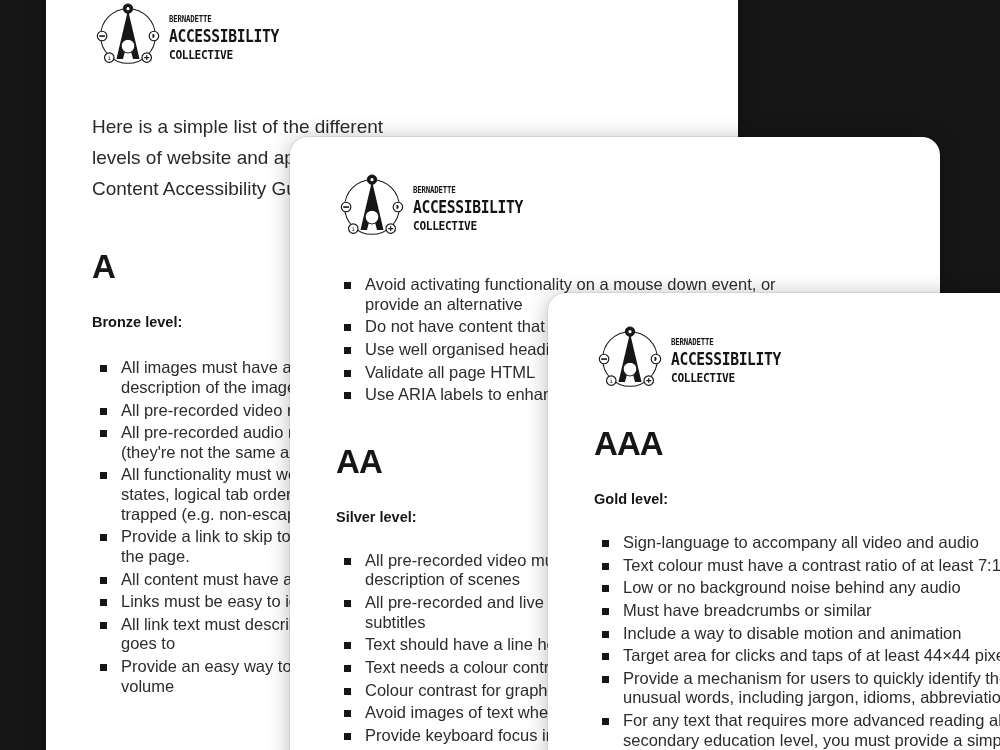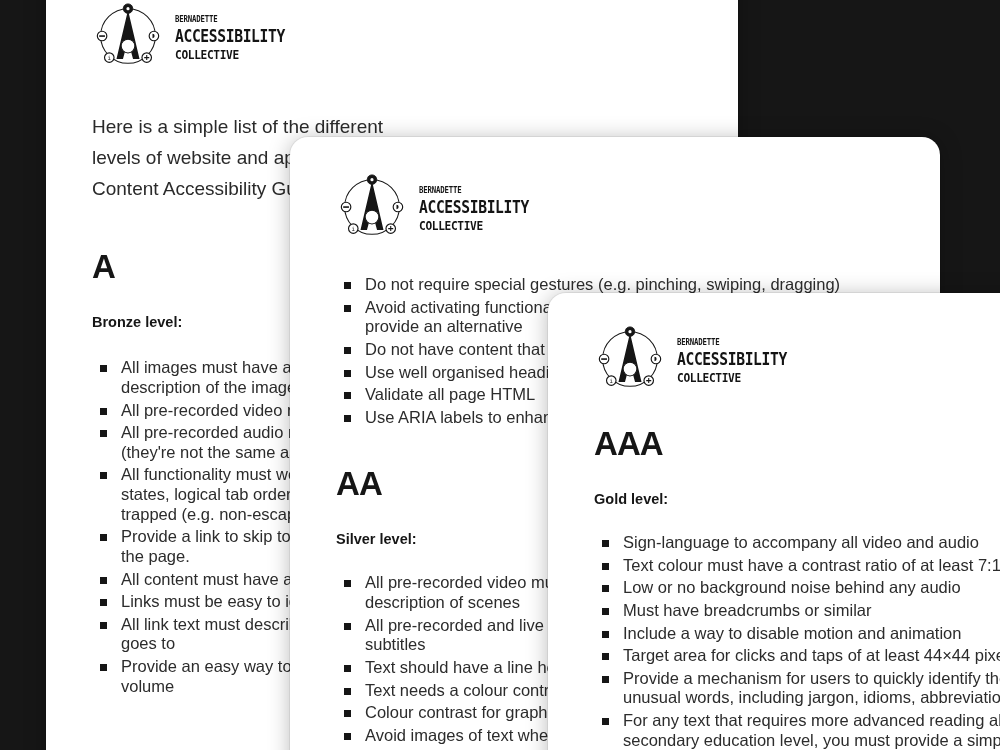--- a/index.html
+++ b/index.html
@@ -22,21 +22,21 @@
   
   #card-a   { left:46px;  top:-118px; width:692px; height:1180px; border-radius:18px; }
   
   #card-aa  { left:290px; top:137px;  width:650px; height:1000px; border-radius:18px; }
   
   #card-aaa { left:548px; top:293px;  width:620px; height:1000px; border-radius:18px; }
 
   .card-inner { padding:0 46px; }
 
   
-  .logo-row { display:flex; align-items:center; gap:11px; }
+  .logo-row { display:flex; align-items:center; gap:5px; }
   .logo-mark { flex:0 0 auto; }
   .logo-words { display:flex; flex-direction:column; line-height:1; }
   .logo-brand {
     font-family:"DejaVu Sans Mono", monospace;
     font-weight:bold;
     color:#141414;
     letter-spacing:-0.2px;
     transform:scaleX(0.92);
     transform-origin:left center;
   }
@@ -166,21 +166,20 @@
           </svg>
         </span>
         <span class="logo-words">
           <span class="logo-brand" style="font-size:8px;margin-bottom:4px;">BERNADETTE</span>
           <span class="logo-main" style="font-size:17px;margin-bottom:3px;">ACCESSIBILITY</span>
           <span class="logo-main" style="font-size:13px;">COLLECTIVE</span>
         </span>
       </div>
 
       <ul class="reqs" id="list-aa-top" style="margin-bottom:38px;">
-          <li>Do not require special gestures (e.g. pinching, swiping, dragging)</li>
           <li>Avoid activating functionality on a mouse down event, or
 provide an alternative</li>
           <li>Do not have content that only works in one orientation</li>
           <li>Use well organised headings</li>
           <li>Validate all page HTML</li>
           <li>Use ARIA labels to enhance assistive technology</li>
         </ul>
 
       <h2 class="level-heading" style="margin-bottom:28px;">AA</h2>
       <div class="level-sub" style="margin-bottom:26px;">Silver level:</div>

